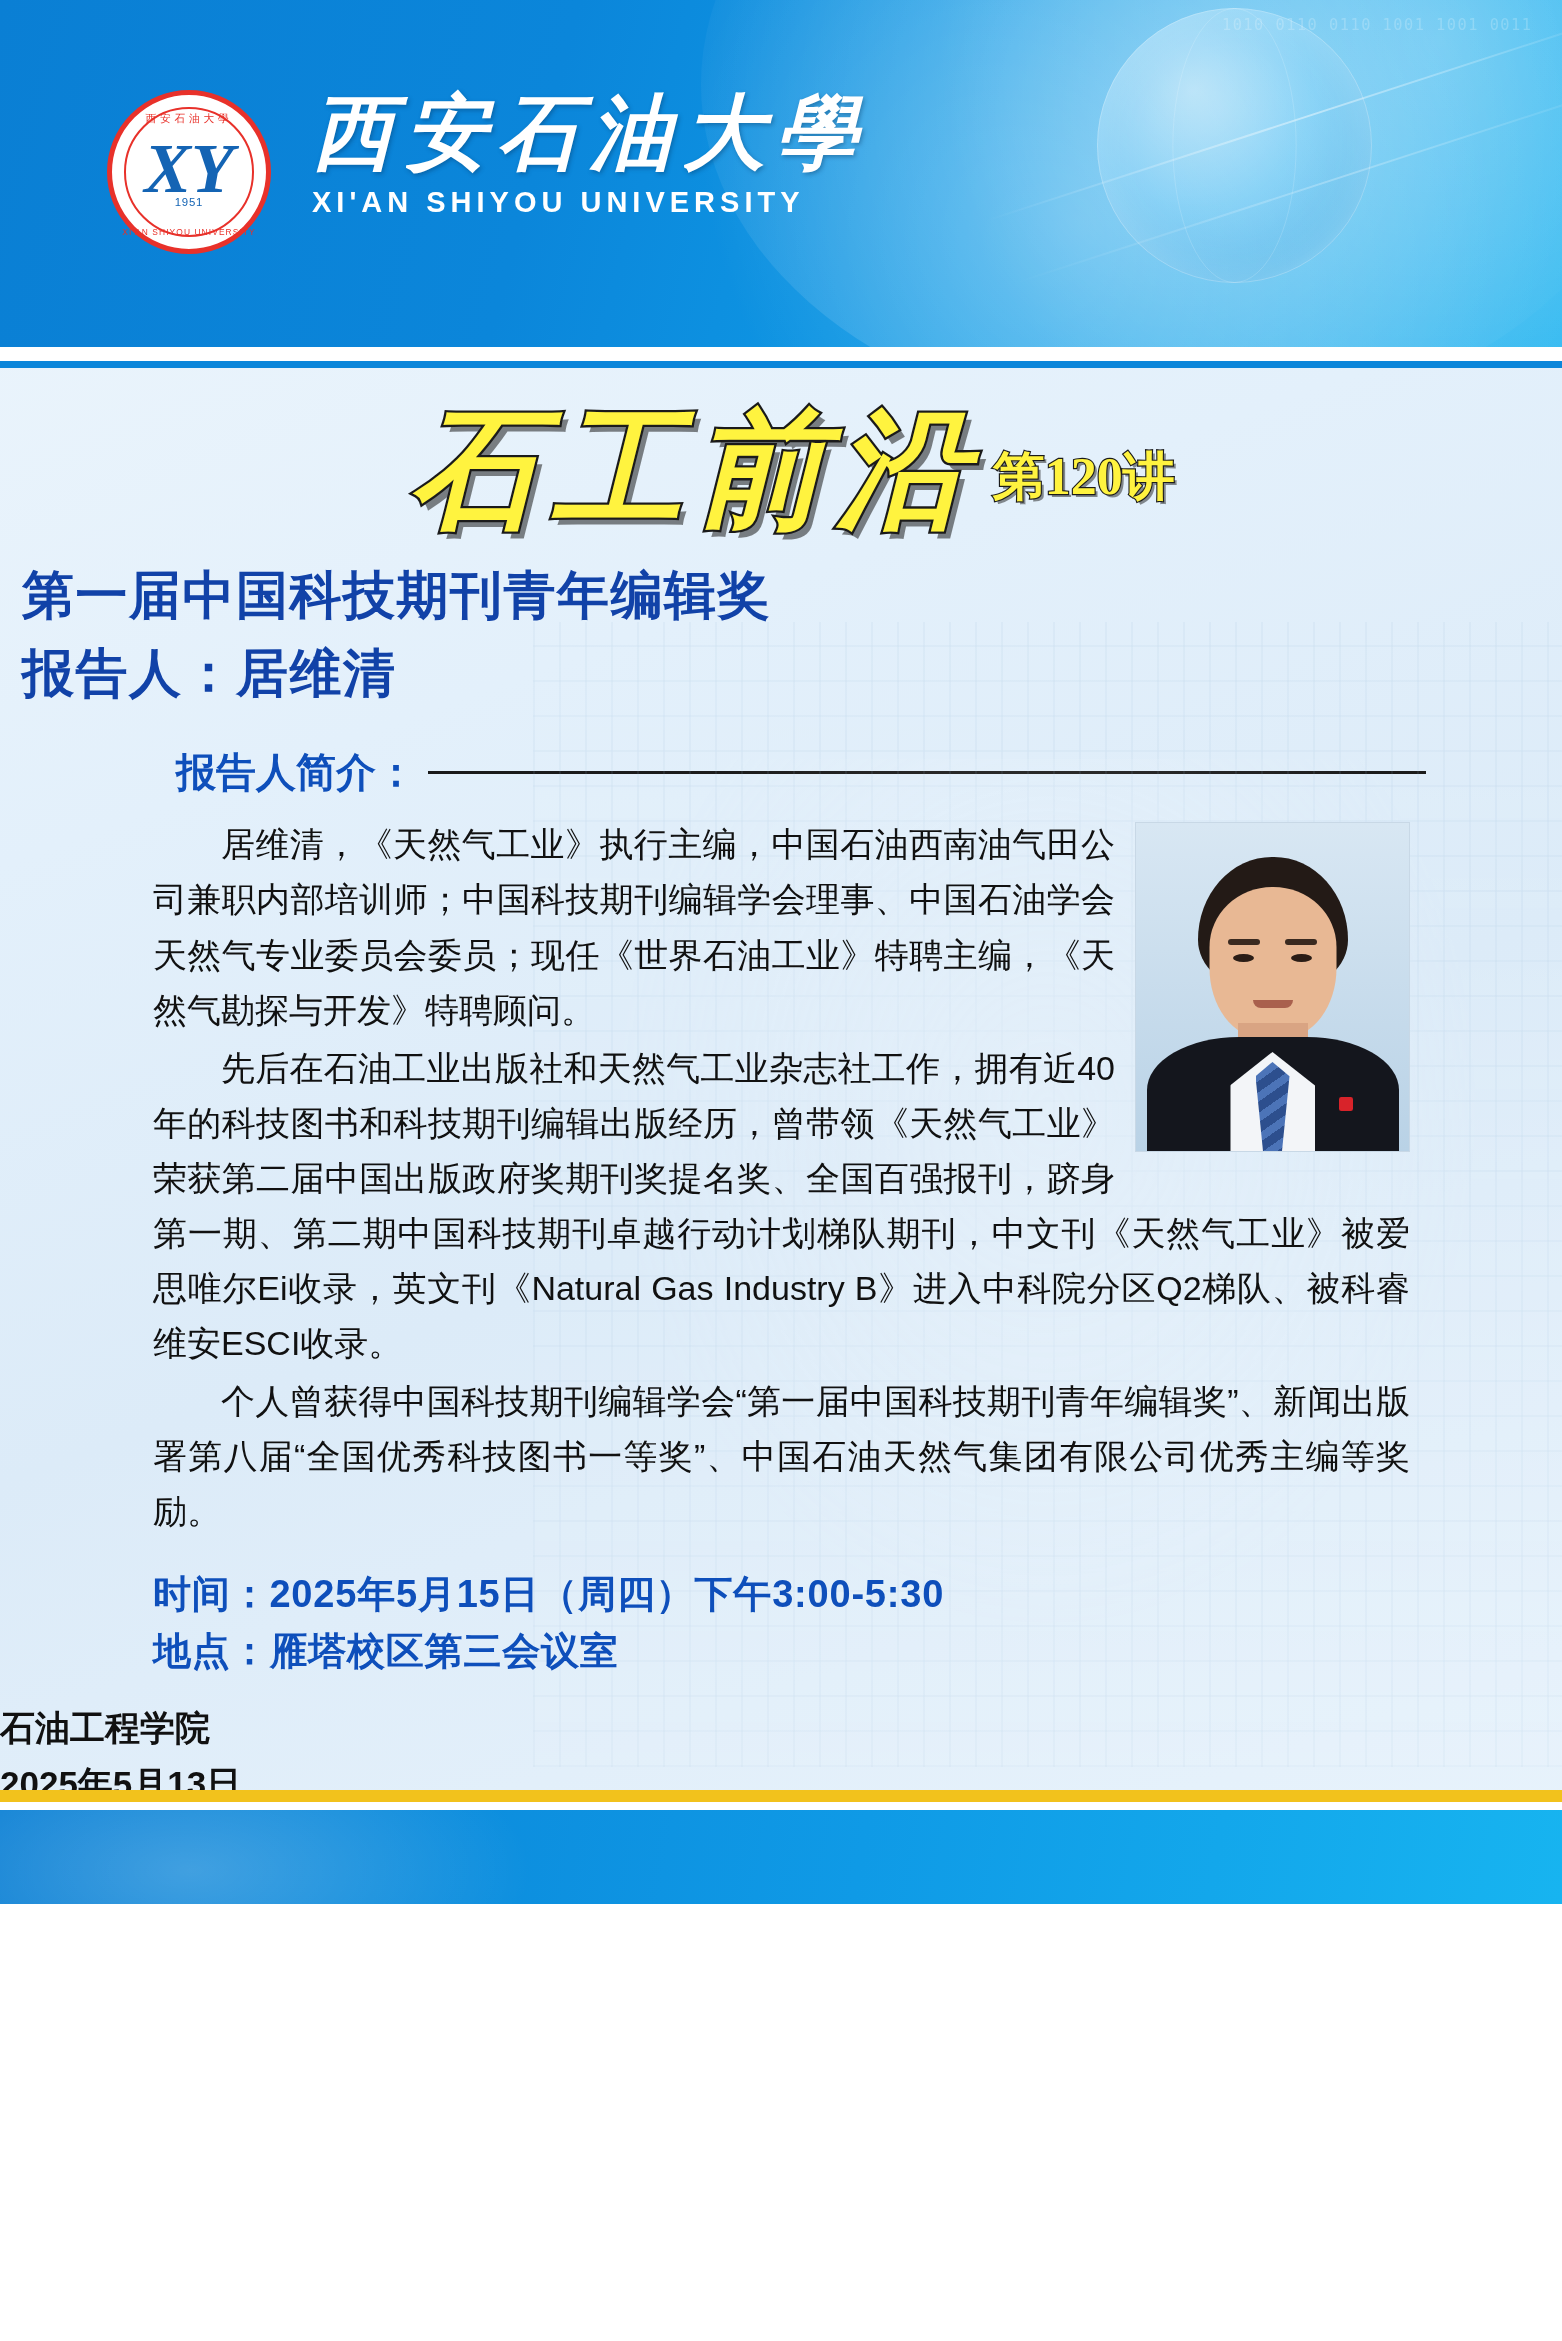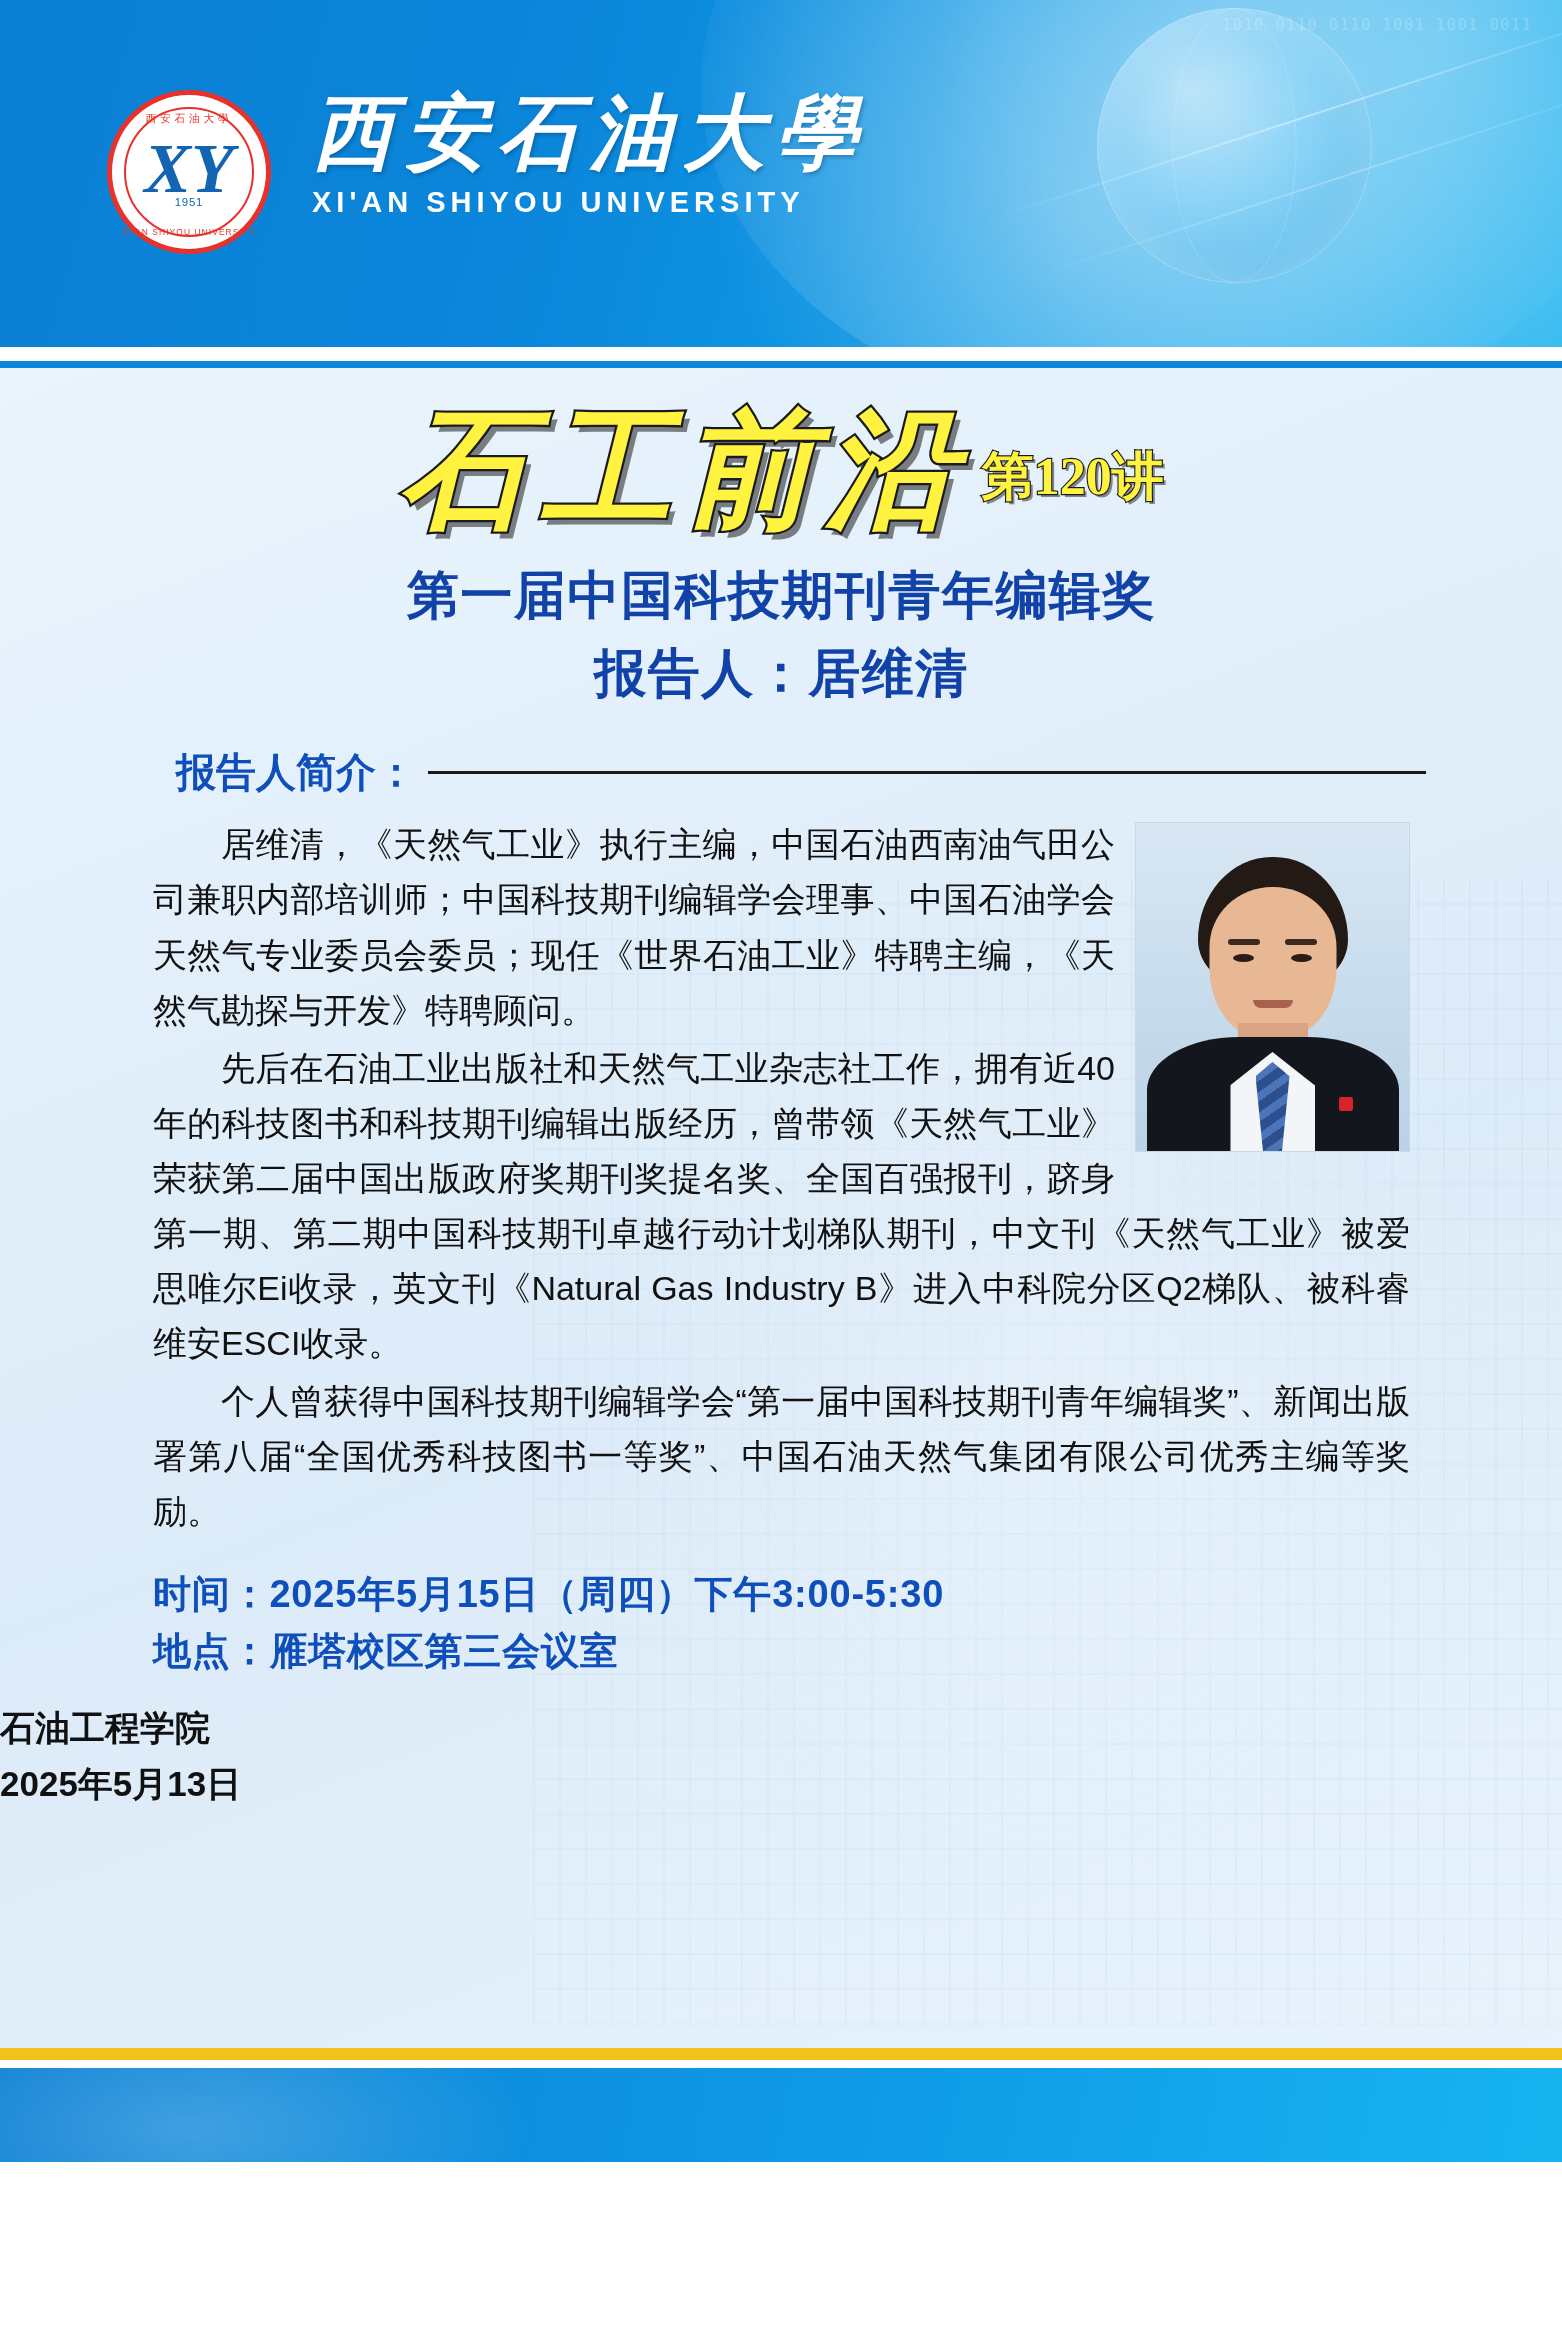--- a/index.html
+++ b/index.html
@@ -6,21 +6,21 @@
     margin: 0;
     padding: 0;
     background: #ffffff;
   }
   body {
     font-family: "Liberation Sans", sans-serif;
   }
   .poster {
     position: relative;
     width: 1563px;
-    height: 2162px;
+    height: 1904px;
     overflow: hidden;
     background: linear-gradient(160deg, #eef6fc 0%, #e3f0fb 35%, #dcebf8 60%, #e8f3fc 100%);
   }
 
   
   .watermark {
     position: absolute;
     right: 0;
     bottom: 137px;
     width: 1030px;
@@ -193,21 +193,21 @@
   }
   .header-rule2 {
     height: 6.9px;
     background: #0b86da;
   }
 
   
   .title-area {
     position: relative;
     padding-top: 30.5px;
-    text-align: center;
+    padding-left: 22px;
   }
   .series-row {
     display: flex;
     align-items: flex-end;
     justify-content: center;
     gap: 13.7px;
   }
   .series-title {
     font-family: "Liberation Serif", serif;
     font-size: 130px;

